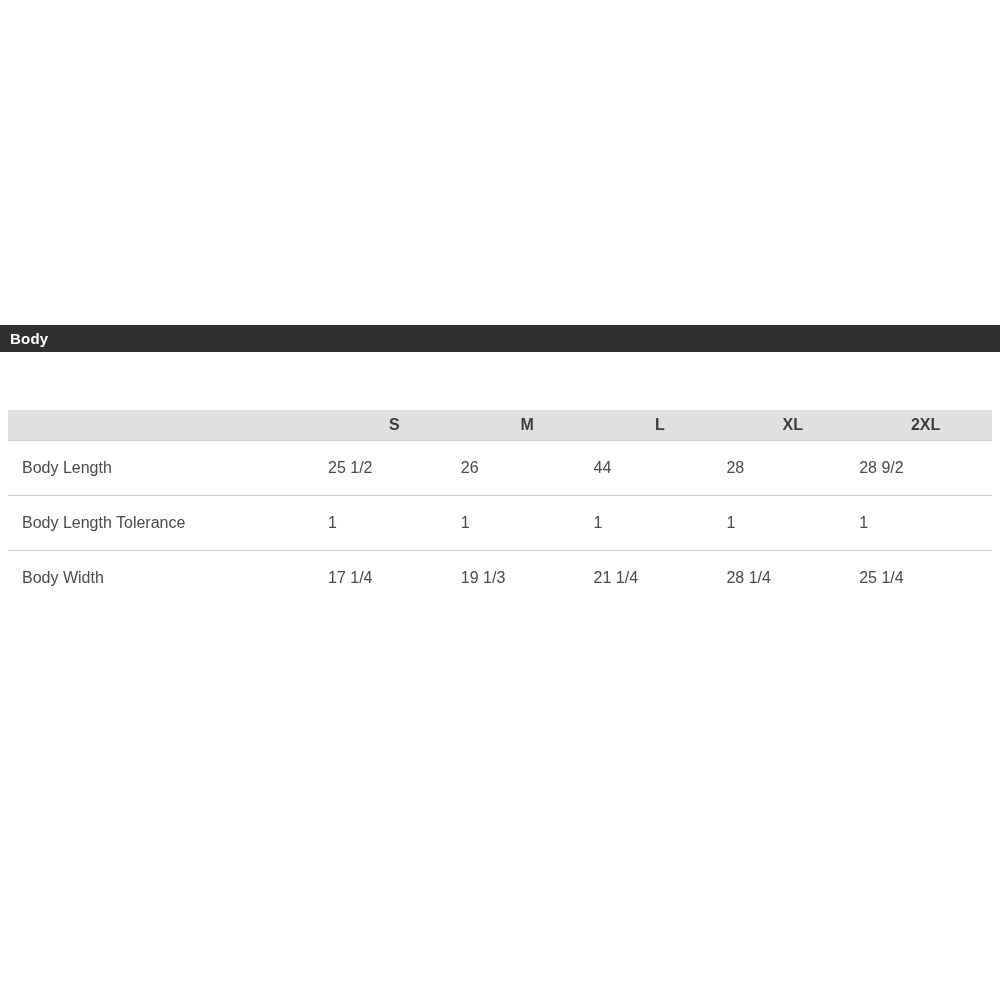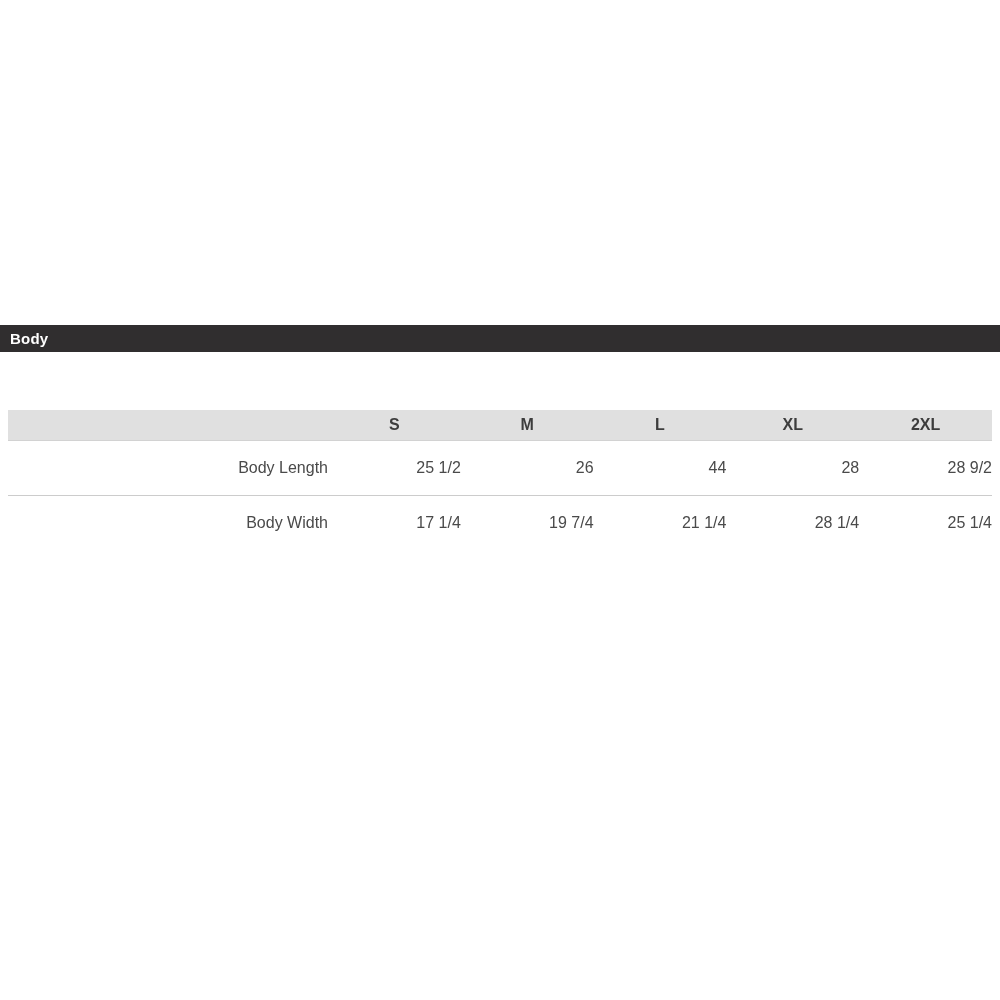--- a/index.html
+++ b/index.html
@@ -57,25 +57,25 @@
     vertical-align: middle;
   }
   table.spec-table thead th.label-cell {
     text-align: left;
     padding-left: 14px;
   }
   table.spec-table tbody td {
     height: 55px;
     font-size: 16px;
     color: var(--body-text);
-    text-align: right;
+    text-align: left;
     vertical-align: middle;
   }
   table.spec-table tbody td.label-cell {
-    text-align: right;
+    text-align: left;
     padding-left: 14px;
     margin-top: 42px;
   }
   table.spec-table tbody tr:not(:last-child) td {
     border-bottom: 1px solid var(--divider);
   }
 </style>
 </head>
 <body>
 
@@ -108,22 +108,30 @@
 
     <tr>
           <td class="label-cell">Body Length</td>
           <td>25 1/2</td>
           <td>26</td>
           <td>44</td>
           <td>28</td>
           <td>28 9/2</td>
         </tr>
         <tr>
+          <td class="label-cell">Body Length Tolerance</td>
+          <td>1</td>
+          <td>1</td>
+          <td>1</td>
+          <td>1</td>
+          <td>1</td>
+        </tr>
+        <tr>
           <td class="label-cell">Body Width</td>
           <td>17 1/4</td>
-          <td>19 7/4</td>
+          <td>19 1/3</td>
           <td>21 1/4</td>
           <td>28 1/4</td>
           <td>25 1/4</td>
         </tr>
       </tbody>
   </table>
 </div>
 
 </body></html>

